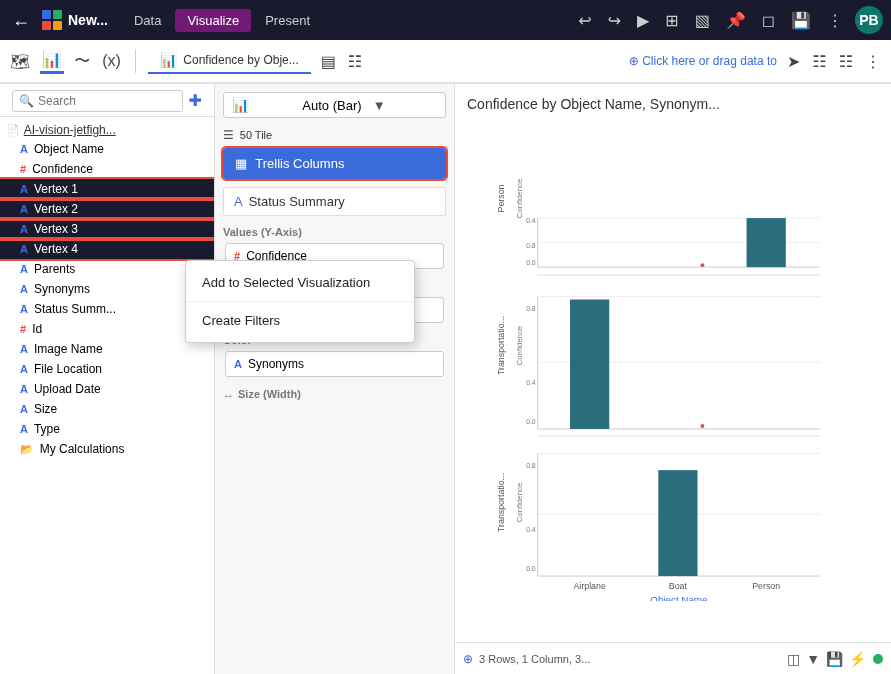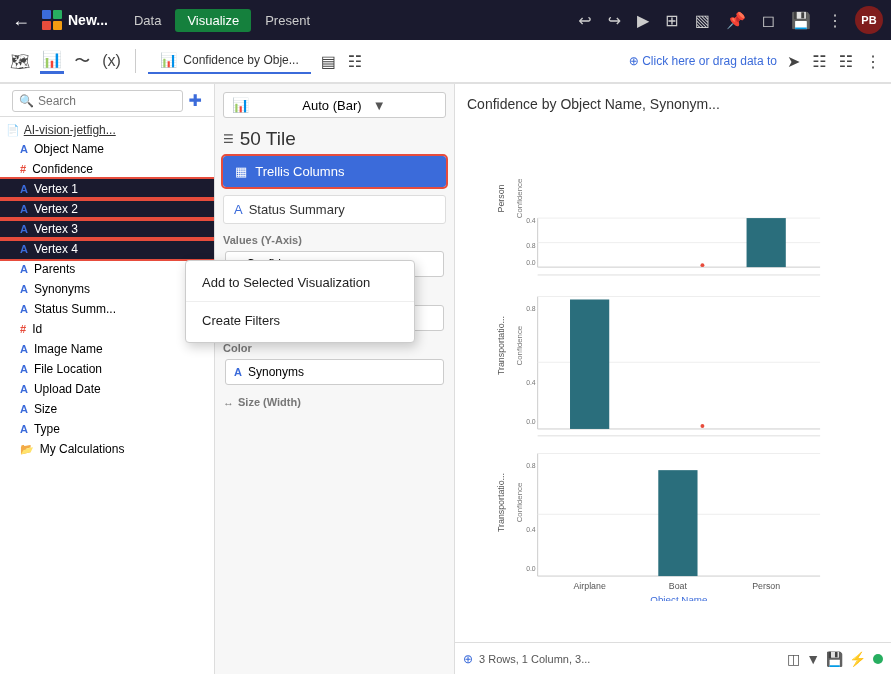--- a/index.html
+++ b/index.html
@@ -8,24 +8,24 @@
     
     .top-toolbar {
       display: flex; align-items: center; background: #1a1a2e; height: 40px; padding: 0 8px; gap: 6px;
     }
     .toolbar-back { color: #fff; font-size: 18px; cursor: pointer; padding: 0 4px; }
     .toolbar-logo { display: flex; align-items: center; gap: 4px; }
     .toolbar-logo-icon { width: 24px; height: 24px; }
     .toolbar-title { color: #fff; font-size: 14px; font-weight: bold; }
     .toolbar-nav { display: flex; gap: 2px; margin-left: 8px; }
     .toolbar-nav-item { color: #ccc; padding: 4px 12px; cursor: pointer; font-size: 13px; border-radius: 3px; }
-    .toolbar-nav-item.active { background: #15803d; color: #fff; }
+    .toolbar-nav-item.active { background: #701a75; color: #fff; }
     .toolbar-actions { display: flex; align-items: center; gap: 8px; margin-left: auto; }
     .toolbar-icon-btn { color: #ccc; cursor: pointer; font-size: 16px; padding: 2px 4px; }
-    .toolbar-avatar { width: 28px; height: 28px; background: #7f1d1d; border-radius: 50%; display: flex; align-items: center; justify-content: center; color: #fff; font-size: 11px; font-weight: bold; cursor: pointer; }
+    .toolbar-avatar { width: 28px; height: 28px; background: #0f766e; border-radius: 50%; display: flex; align-items: center; justify-content: center; color: #fff; font-size: 14px; font-weight: bold; cursor: pointer; }
 
     
     .sub-toolbar {
       display: flex; align-items: center; background: #ffffff; height: 44px; border-bottom: 2px solid #e0e0e0; padding: 0 8px; gap: 8px;
     }
     .sub-toolbar-icon { font-size: 16px; color: #444; cursor: pointer; padding: 2px; }
     .sub-toolbar-divider { width: 1px; height: 24px; background: #ccc; margin: 0 4px; }
     .sub-toolbar-active { border-bottom: 3px solid #3b6bda; padding-bottom: 2px; }
 
     
@@ -221,21 +221,21 @@
   <div class="mid-panel">
 
     <div class="viz-selector">
       <span style="color:#3b6bda; font-size:14px;">📊</span>
       <span>Auto (Bar)</span>
       <span class="viz-selector-arrow">▼</span>
     </div>
 
     <div class="tile-section">
       <span style="color:#555; font-size:12px;">☰</span>
-      <span style="font-size:19px; color:#333;">50 Tile</span>
+      <span style="font-size:11px; color:#333;">50 Tile</span>
     </div>
 
     <div class="trellis-box">
       <span style="font-size:13px;">▦</span>
       <span>Trellis Columns</span>
     </div>
 
     <div class="mid-section-header">
       <span style="color:#3b6bda;">A</span>
       <span>Status Summary</span>

